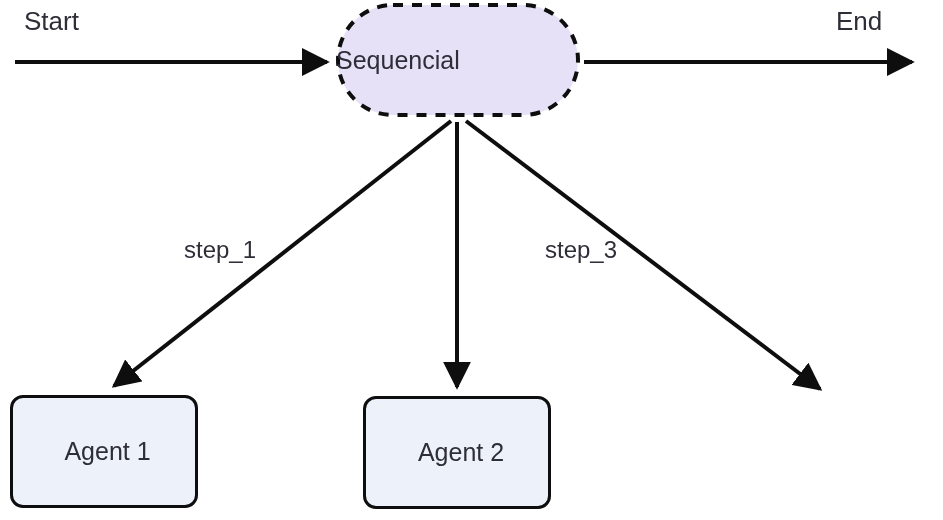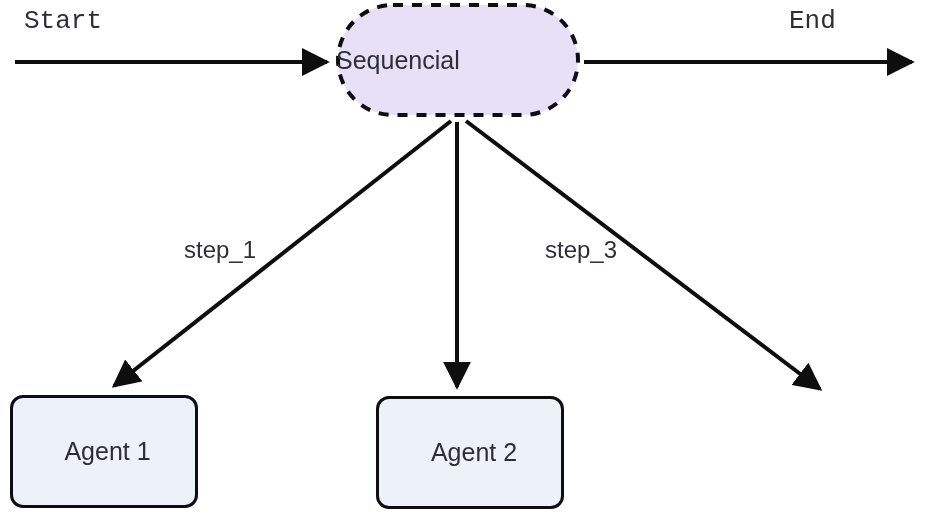--- a/index.html
+++ b/index.html
@@ -15,23 +15,23 @@
   }
   .edges { position: absolute; left: 0; top: 0; width: 943px; height: 520px; }
   .edge-line { stroke: var(--edge, #0e0e0e); stroke-width: 4; fill: none; }
   .arrow-head { fill: var(--edge, #0e0e0e); }
   .controller-shape {
     fill: var(--controller-fill, #e7e1f8);
     stroke: var(--edge, #0e0e0e);
     stroke-width: 4;
     stroke-dasharray: 10 9;
   }
-  .txt { position: absolute; font-size: 26px; color: var(--text, #2e2e38); white-space: nowrap; font-family: Liberation Mono, monospace; }
+  .txt { position: absolute; font-size: 26px; color: var(--text, #2e2e38); white-space: nowrap; }
   .label-start { left: 24px; top: 6px; }
-  .label-end { left: 789px; top: 6px; }
+  .label-end { left: 836px; top: 6px; }
   .edge-label {
     position: absolute;
     top: 236px;
     transform: translateX(-50%);
     font-size: 24px;
     color: var(--text, #2e2e38);
     white-space: nowrap;
     margin-left: 20px;
   }
   .edge-label.s1 { left: 200px; }
@@ -56,21 +56,21 @@
     background: var(--agent-fill, #ecf1fa);
     border: 3.5px solid var(--node-border, #0e0e0e);
     border-radius: 13px;
     display: flex;
     align-items: center;
     justify-content: center;
     font-size: 25px;
     color: var(--text, #2e2e38);
   }
   .agent.a1 { left: 10px;  top: 395px; padding-left: 7px; }
-  .agent.a2 { left: 376px; top: 396px; padding-left: 8px; }
+  .agent.a2 { left: 363px; top: 396px; padding-left: 8px; }
   .agent.a3 { left: 743px; top: 393px; }
 </style>
 </head>
 <body>
 
 <div class="canvas">
 
   <svg class="edges" width="943" height="520" viewBox="0 0 943 520" xmlns="http://www.w3.org/2000/svg">
     <defs>
       <marker id="arrow" viewBox="0 0 10 10" refX="9" refY="5" markerWidth="7" markerHeight="7" orient="auto">

